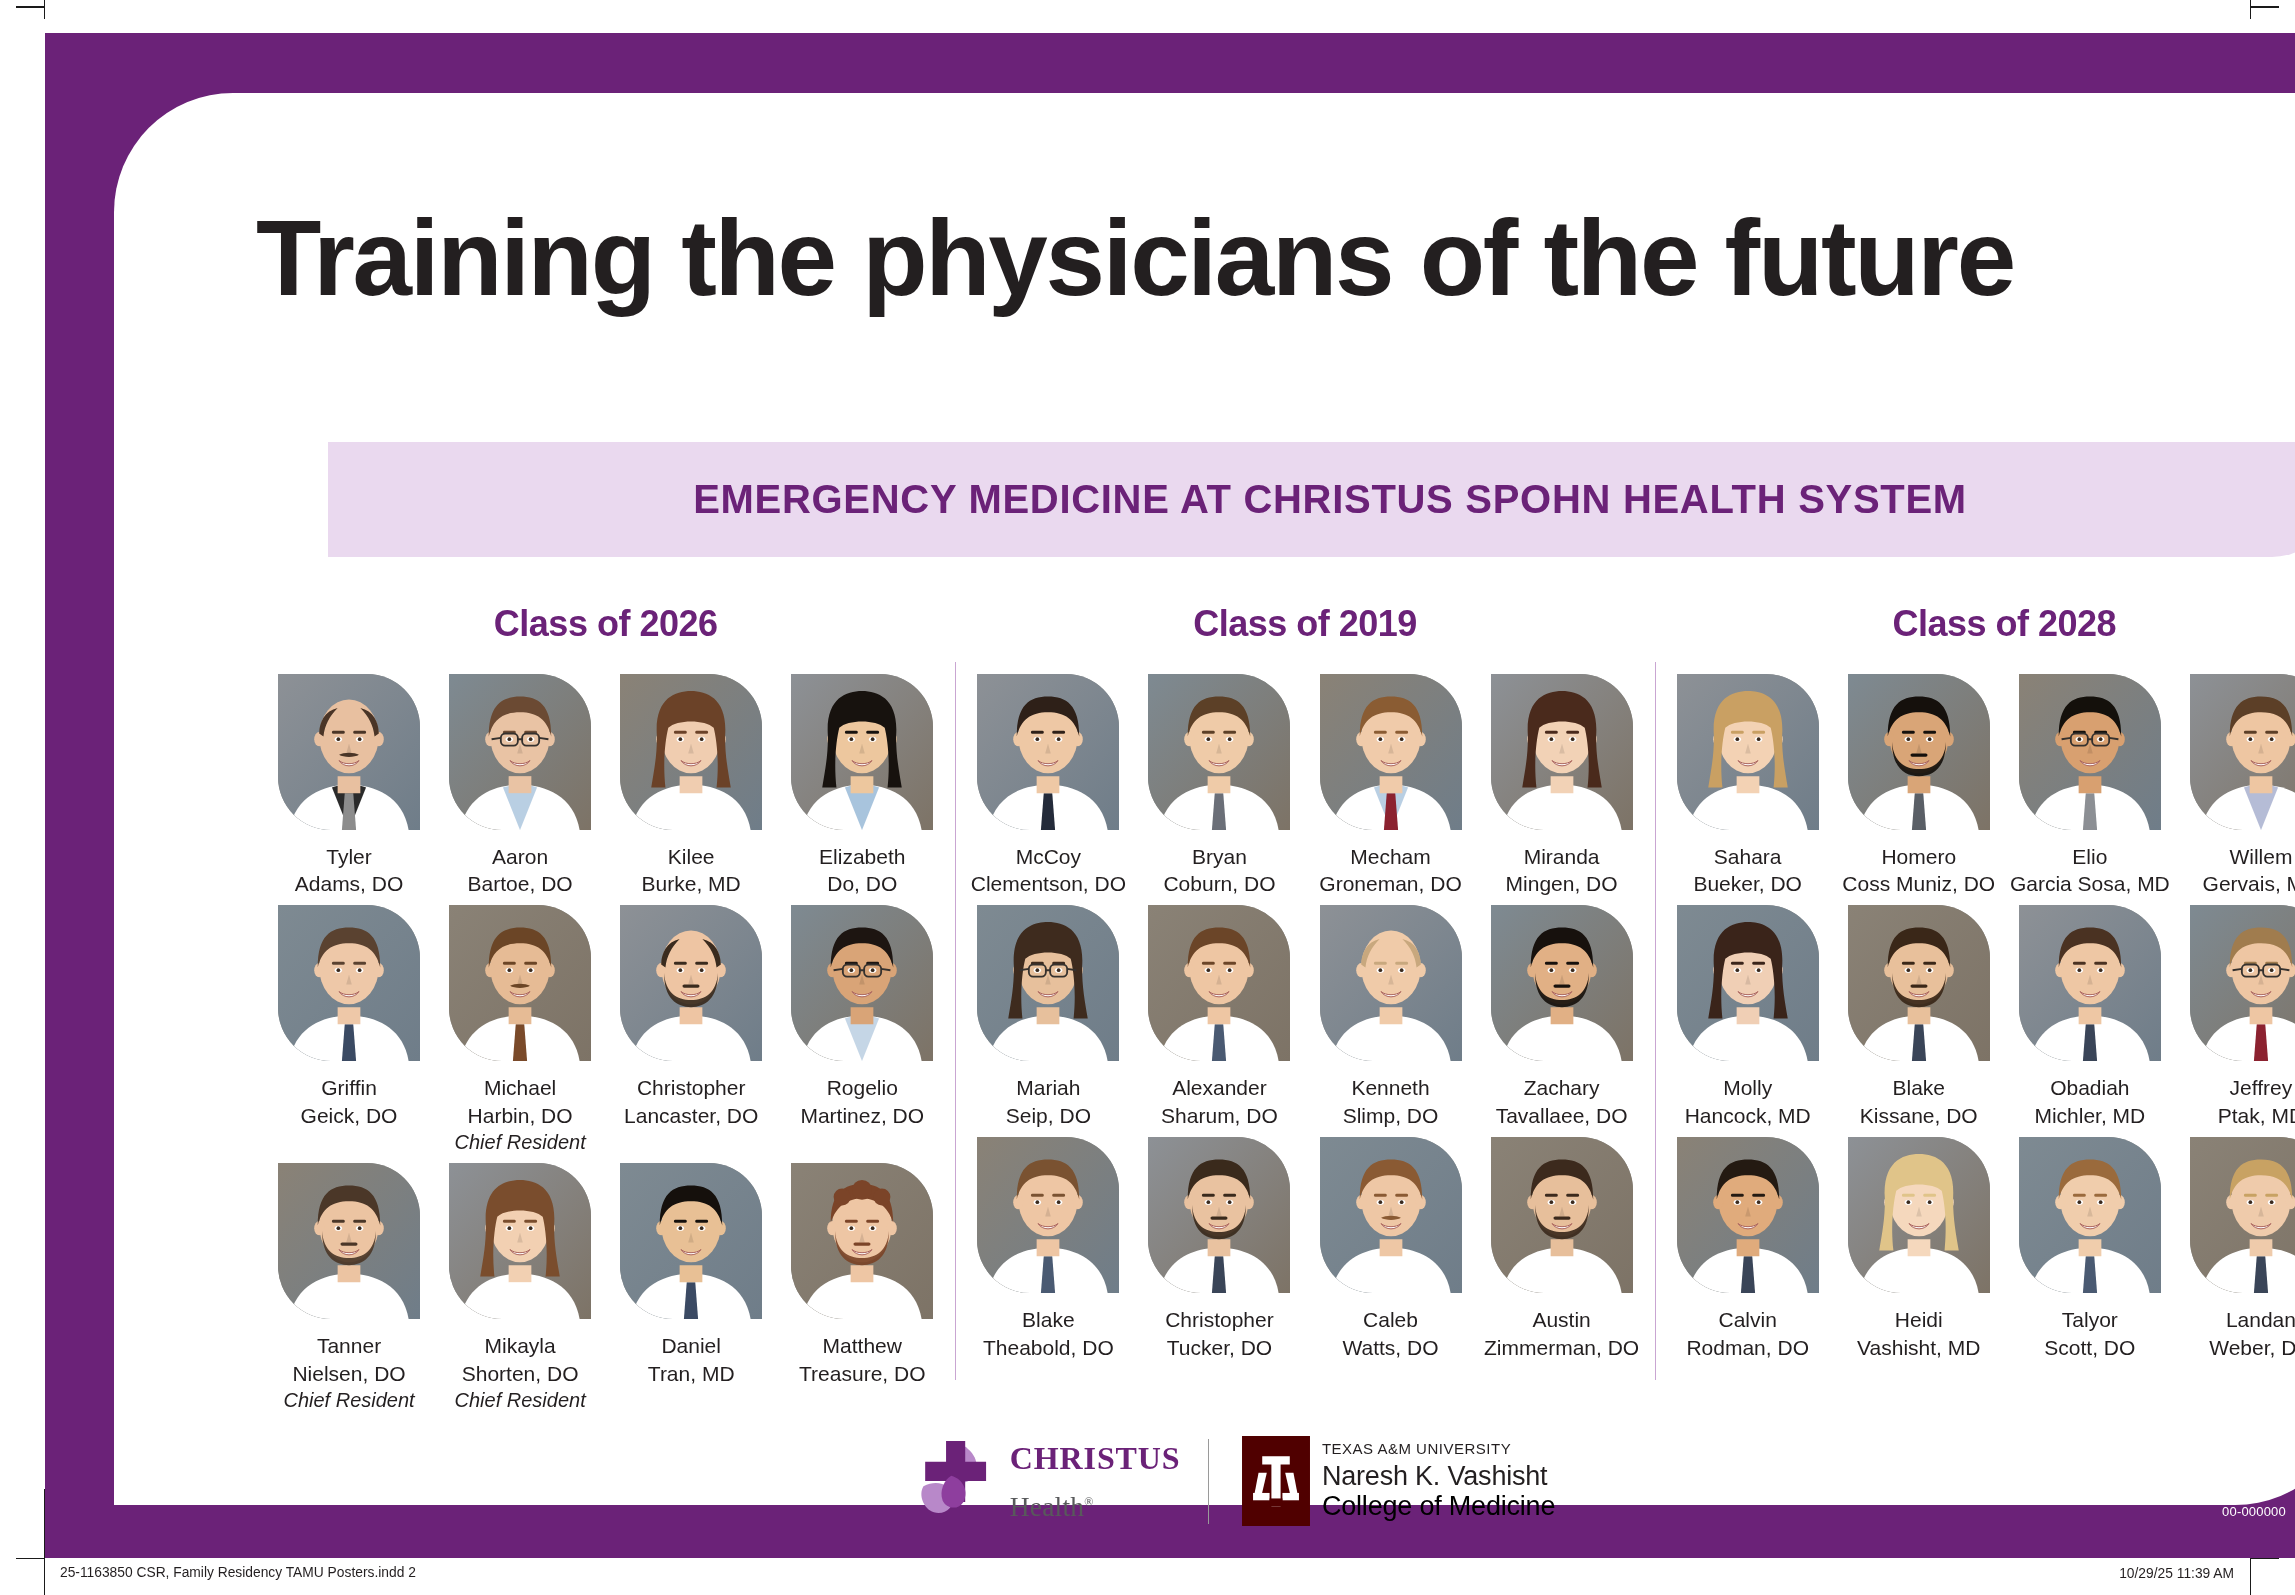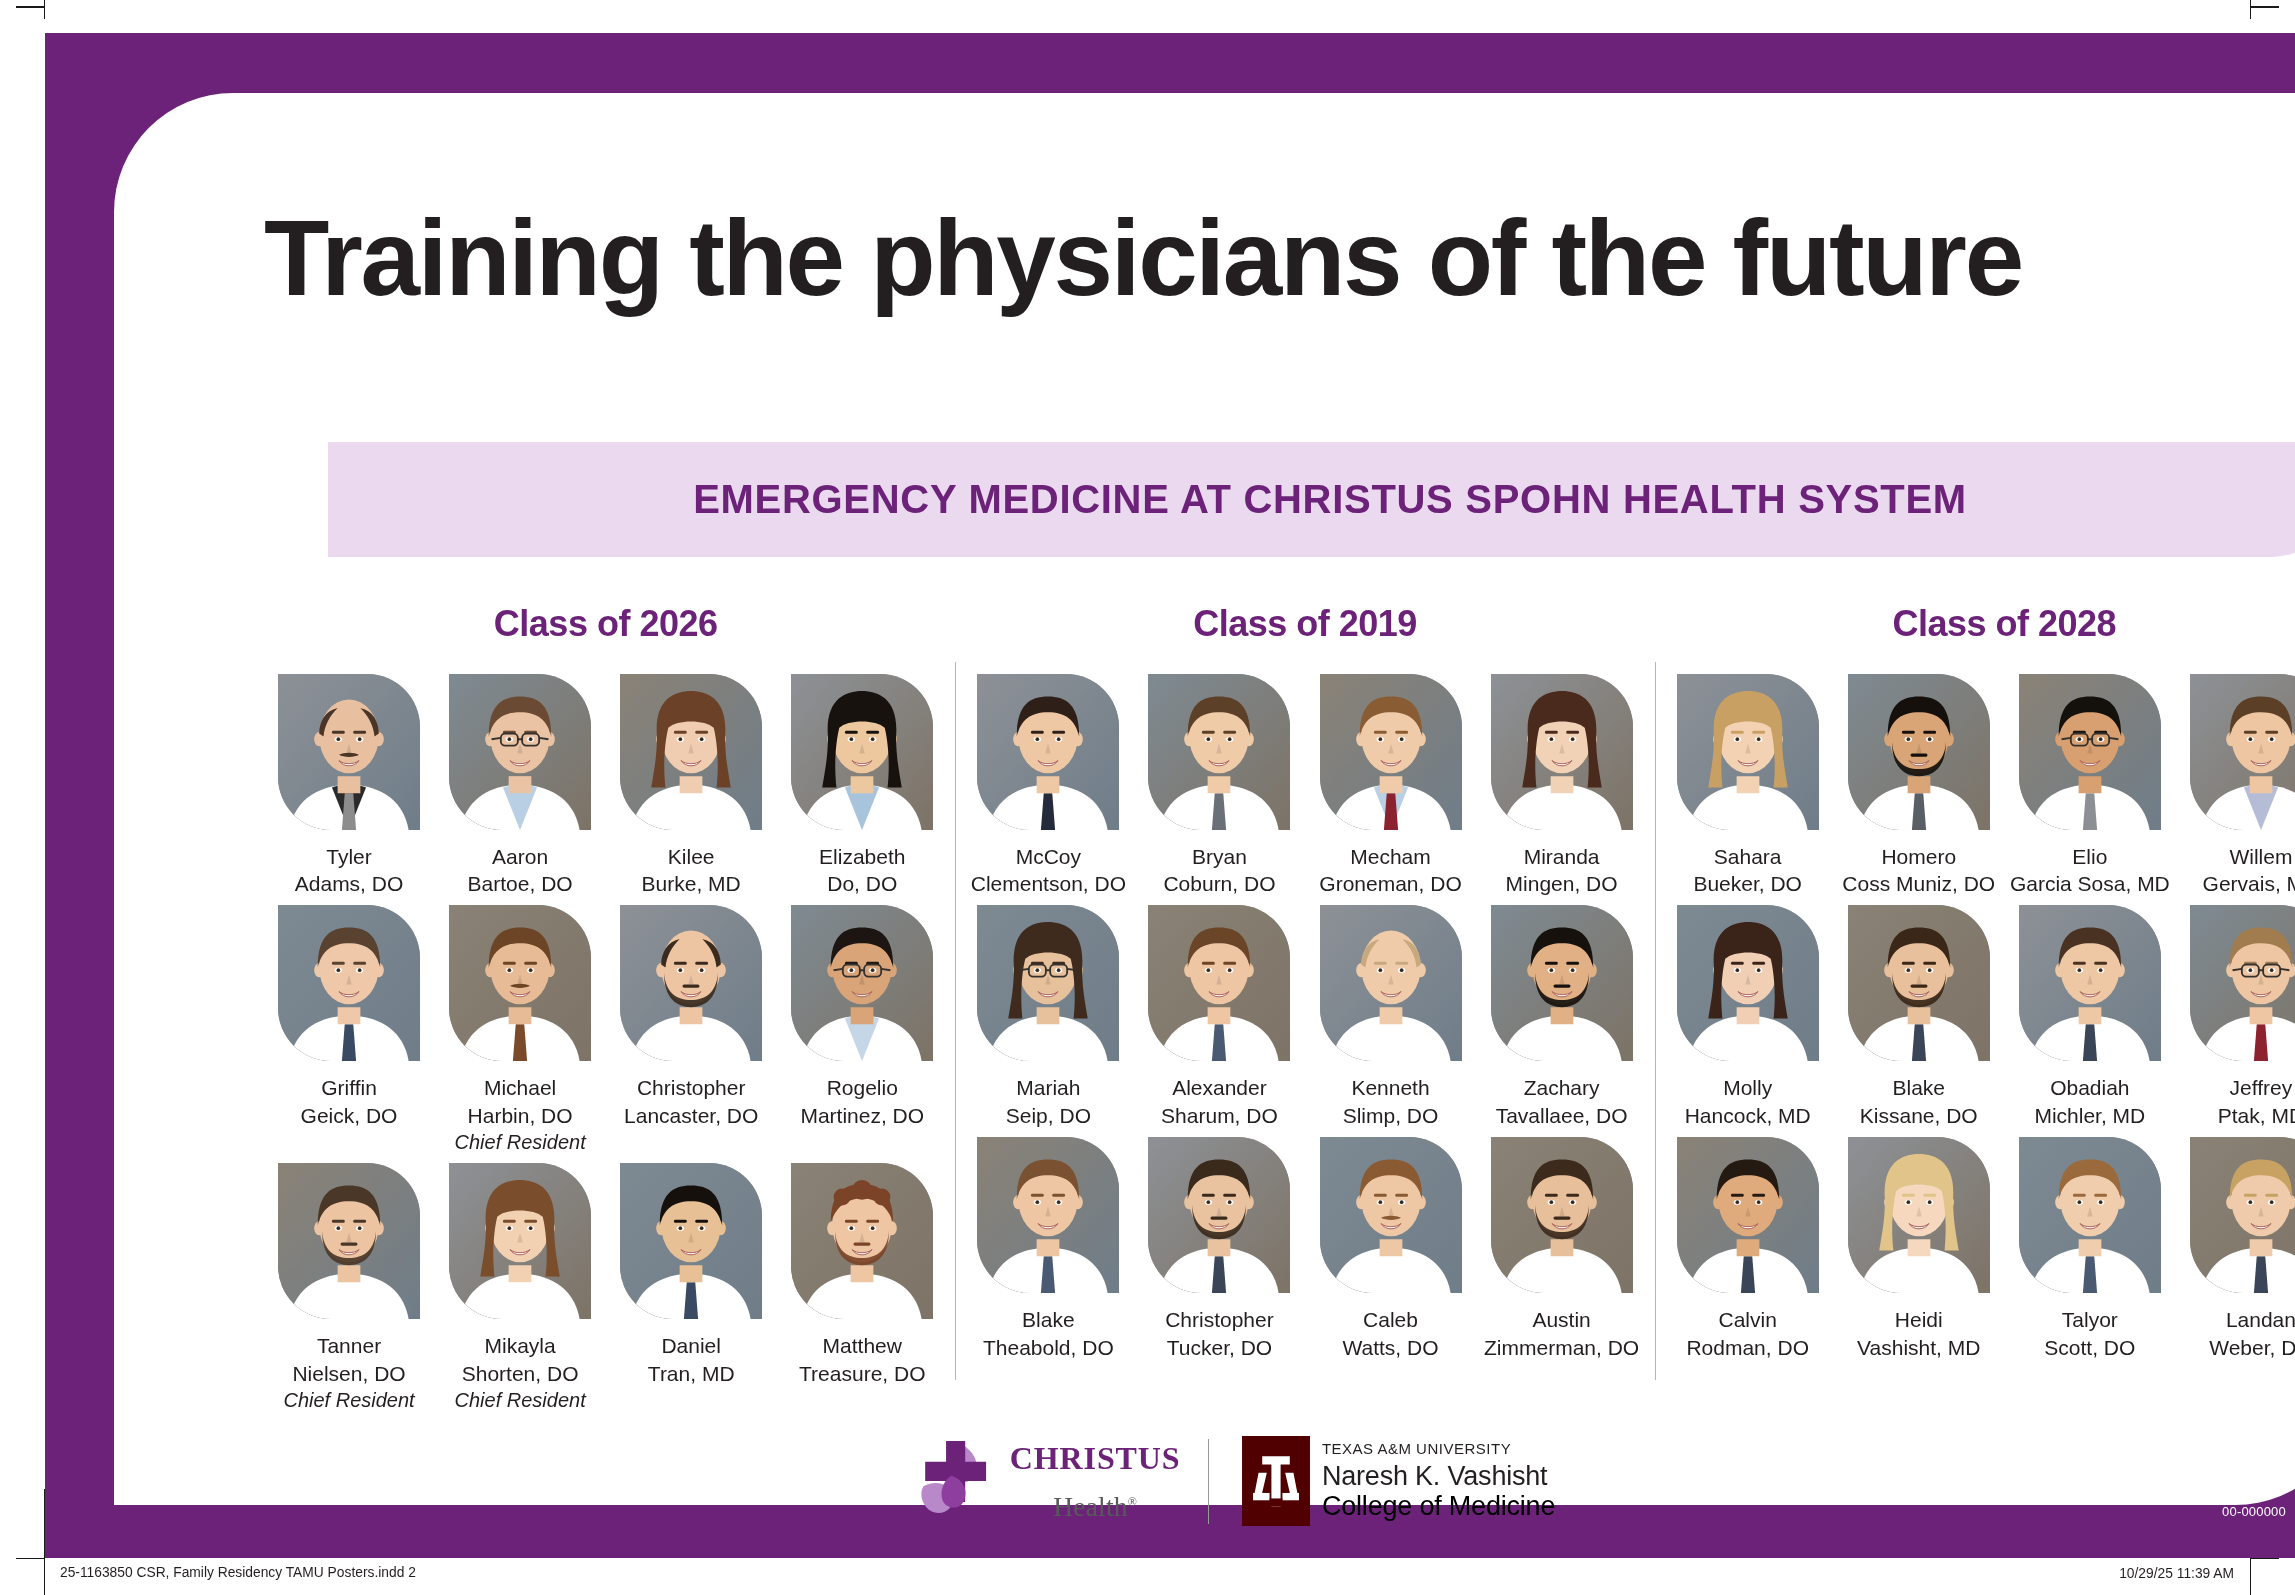--- a/index.html
+++ b/index.html
@@ -34,21 +34,21 @@
     position: absolute;
     left: 69px; top: 60px;
     width: 2240px; height: 1412px;
     background: #ffffff;
     border-radius: 119px 0 119px 0;
   }
 
   
   .headline {
     position: absolute;
-    left: 150px; top: 112px;
+    left: 142px; top: 112px;
     width: 2020px;
     font-size: 107px;
     line-height: 1.0;
     font-weight: 700;
     letter-spacing: -2.3px;
     color: #231f20;
     white-space: nowrap;
   }
 
   
@@ -160,21 +160,20 @@
     font-size: 32px; font-weight: 700;
     letter-spacing: 0.9px;
     color: #6b2278;
   }
   .christus-bot {
     font-family: "Liberation Serif", serif;
     font-size: 27.5px;
     color: #58595b;
     letter-spacing: 0.2px;
     margin-top: 19px;
-    text-align: center;
   }
   .christus-reg { font-size: 12px; vertical-align: super; }
 
   .logo-sep { width: 1.4px; height: 85px; background: #9a9a9a; }
 
   .logo-tamu {
     display: flex;
     align-items: center;
     gap: 12px;
     padding-left: 33px;

